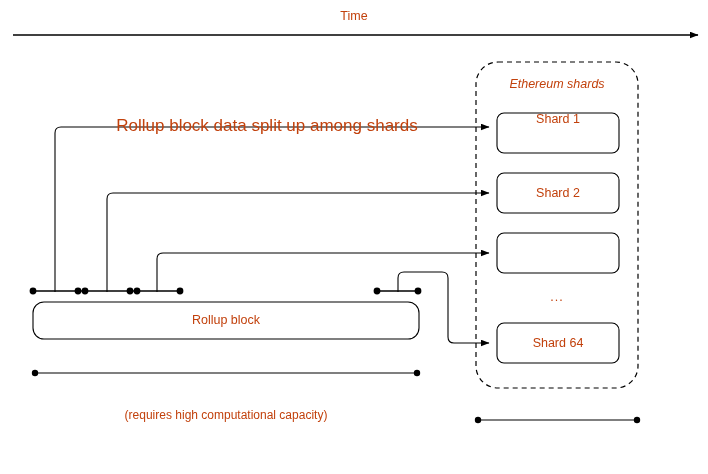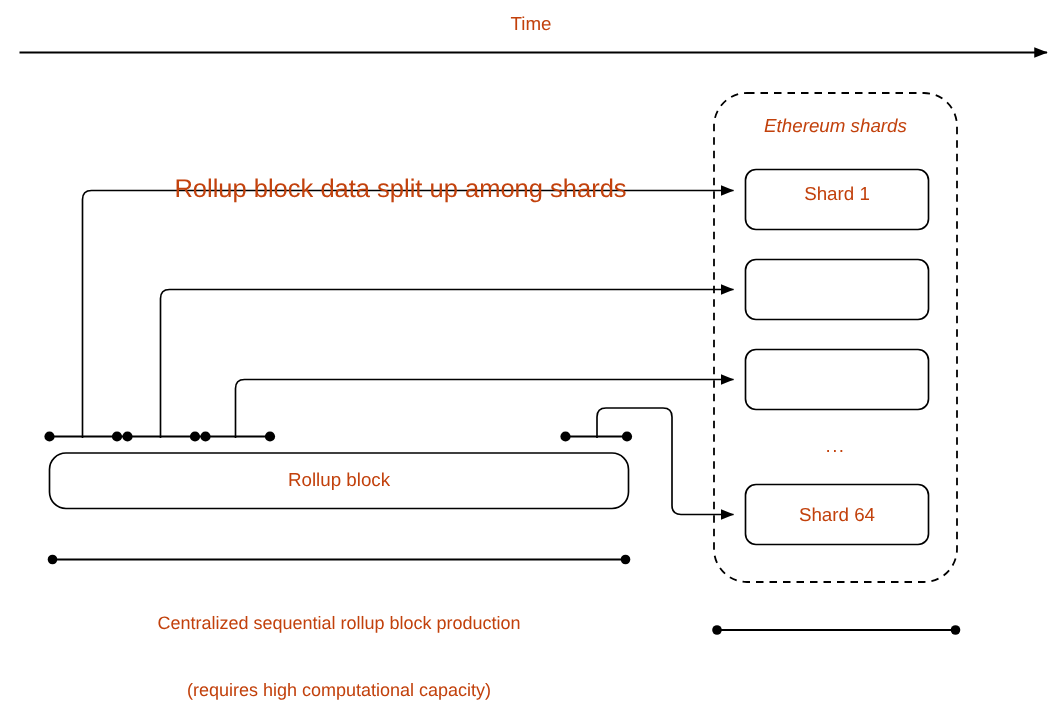--- a/index.html
+++ b/index.html
@@ -158,27 +158,27 @@
       <line x1="478" y1="420" x2="637" y2="420" stroke="#000000" stroke-width="1.2"></line>
       <circle cx="478" cy="420" r="3.2" fill="#000000"></circle>
       <circle cx="637" cy="420" r="3.2" fill="#000000"></circle>
     </g>
   </svg>
 
   <div class="lbl lbl-time">Time</div>
 
   <div class="lbl lbl-shards-title">Ethereum shards</div>
 
-  <div class="lbl lbl-shardbox" style="left:497px; top:122px;">Shard 1</div>
+  <div class="lbl lbl-shardbox" style="left:497px; top:112px;">Shard 1</div>
+  <div class="lbl lbl-shardbox" style="left:497px; top:186px;">Shard 2</div>
   <div class="lbl lbl-dots">...</div>
   <div class="lbl lbl-shardbox" style="left:497px; top:336px;">Shard 64</div>
 
   <div class="lbl lbl-split">Rollup block data split up among shards</div>
 
   <div class="lbl lbl-rollup">Rollup block</div>
 
   <div class="lbl lbl-centralized">
-    <div>Centralized sequential rollup block production</div>
     <div>(requires high computational capacity)</div>
   </div>
 
 
 </div>
 
 </body></html>

